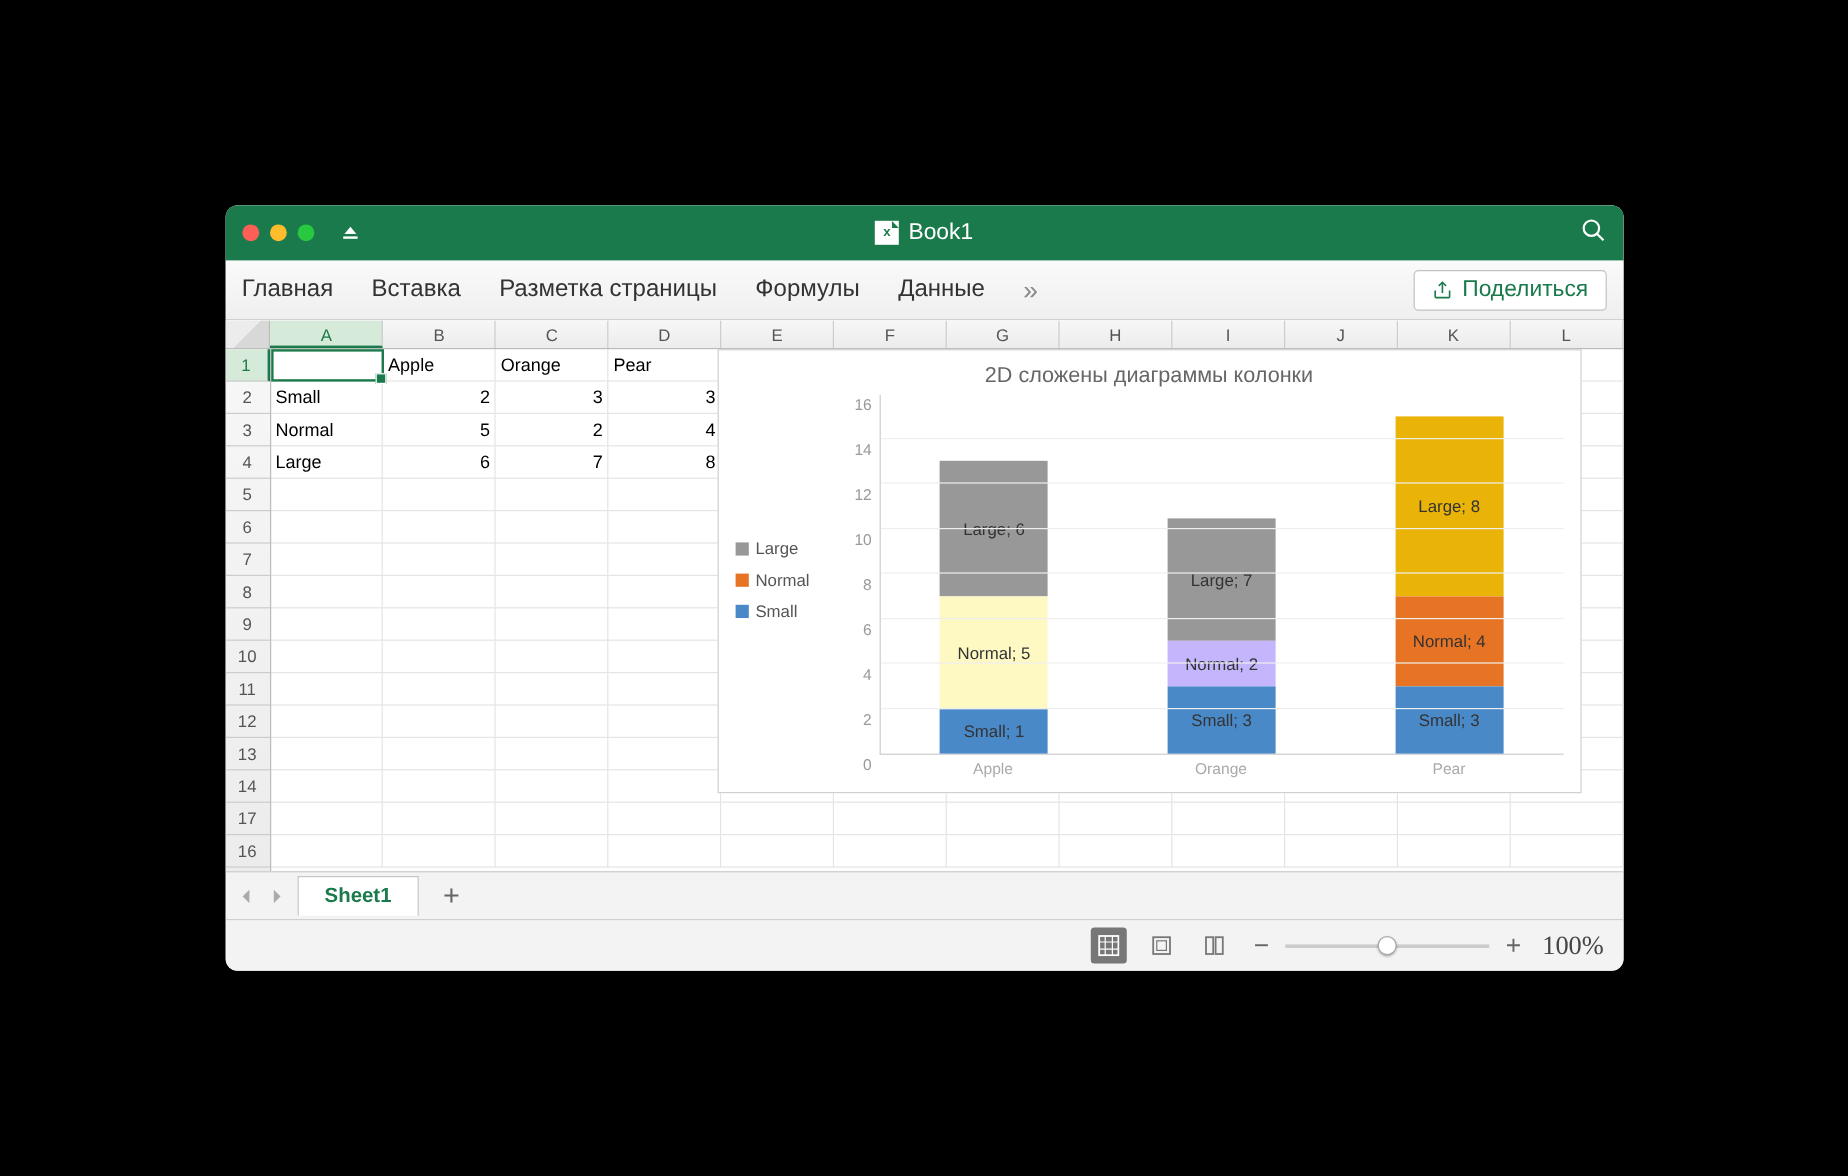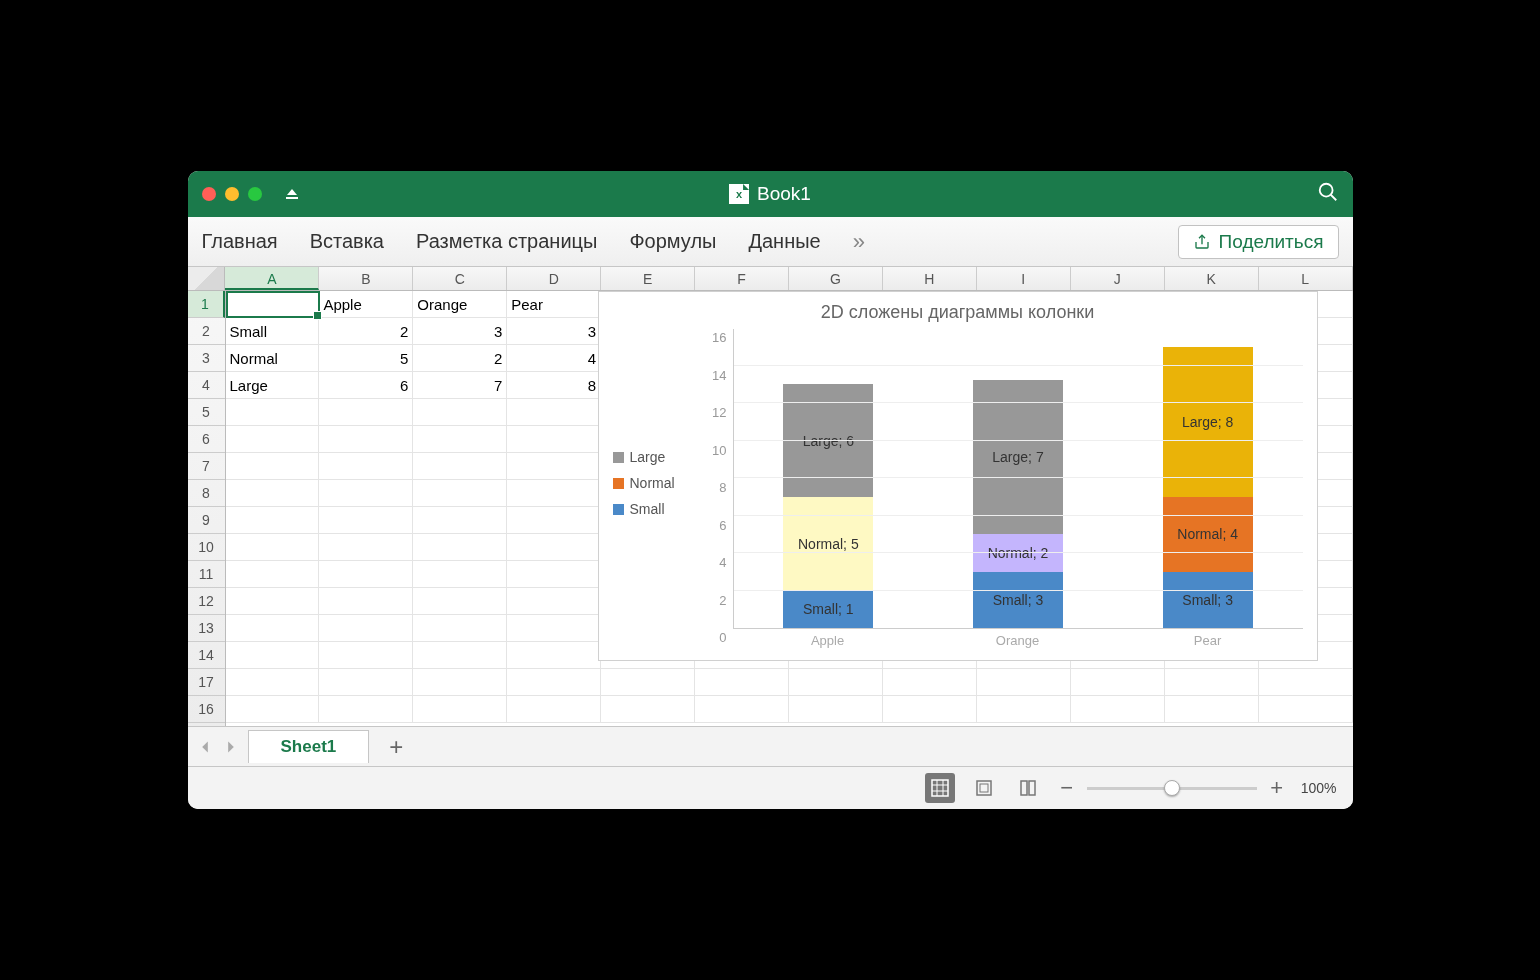--- a/index.html
+++ b/index.html
@@ -154,41 +154,41 @@
   .x-labels span { width:90px; text-align:center; }
   
   .sheet-tabs {
     height:40px; display:flex; align-items:center;
     background:#f3f3f3; border-bottom:1px solid #c6c6c6;
     padding:0 8px; gap:8px;
   }
   .nav-arrow { width:18px; color:#888; cursor:pointer; display:flex; justify-content:center; }
   .nav-arrow svg { width:14px; height:14px; fill:#aaa; }
   .sheet-tab {
-    padding:6px 32px; background:#fff;
+    padding:6px 22px; background:#fff;
     border:1px solid #c6c6c6; border-bottom:none;
     border-radius:0;
     font-size:17px; font-weight:600; color:#1b7a4b;
     cursor:pointer;
   }
   .add-sheet { font-size:24px; color:#666; padding:0 12px; cursor:pointer; }
   
   .statusbar {
     height:42px; background:#f3f3f3;
     display:flex; align-items:center; justify-content:flex-end;
     padding:0 16px; gap:14px;
   }
   .view-btn { width:30px; height:30px; display:flex; align-items:center; justify-content:center; cursor:pointer; }
   .view-btn.active { background:#777; border-radius:3px; }
   .view-btn svg { width:18px; height:18px; }
   .zoom-slider { display:flex; align-items:center; gap:10px; }
   .zoom-btn { font-size:22px; color:#666; cursor:pointer; width:20px; text-align:center; }
   .slider-track { width:170px; height:3px; background:#ccc; position:relative; }
   .slider-thumb { position:absolute; left:50%; top:50%; transform:translate(-50%,-50%); width:16px; height:16px; border-radius:50%; background:#fff; border:1px solid #aaa; box-shadow:0 1px 2px rgba(0,0,0,0.3); }
-  .zoom-label { font-size:14px; color:#444; }
+  .zoom-label { font-size:22px; color:#444;font-family:Liberation Serif, serif; }
 </style>
 </head>
 <body>
 
 <div class="window">
 
   <div class="titlebar">
     <div class="traffic-lights">
       <div class="tl red"></div>
       <div class="tl yellow"></div>
@@ -522,21 +522,21 @@
         <div class="plot" id="plot">
           <div class="bars" id="bars">
               <div class="bar-group">
                 <div class="seg small" style="height: 37.5px; background: rgb(74, 137, 200);">Small; 1</div>
                 <div class="seg normal" style="height: 93.75px; background: #fef9c3;">Normal; 5</div>
                 <div class="seg large" style="height: 112.5px; background: rgb(152, 152, 152);">Large; 6</div>
               </div>
               <div class="bar-group">
                 <div class="seg small" style="height: 56.25px; background: rgb(74, 137, 200);">Small; 3</div>
                 <div class="seg normal" style="height: 37.5px; background: #c4b5fd;">Normal; 2</div>
-                <div class="seg large" style="height: 154px; background: rgb(152, 152, 152);">Large; 7</div>
+                <div class="seg large" style="height: 102px; background: rgb(152, 152, 152);">Large; 7</div>
               </div>
               <div class="bar-group">
                 <div class="seg small" style="height: 56.25px; background: rgb(74, 137, 200);">Small; 3</div>
                 <div class="seg normal" style="height: 75px; background: rgb(230, 116, 36);">Normal; 4</div>
                 <div class="seg large" style="height: 150px; background: #eab308;">Large; 8</div>
               </div>
             </div>
         <div class="gridline" style="bottom: 262.5px;"></div>
             <div class="gridline" style="bottom: 225px;"></div>
             <div class="gridline" style="bottom: 187.5px;"></div>

